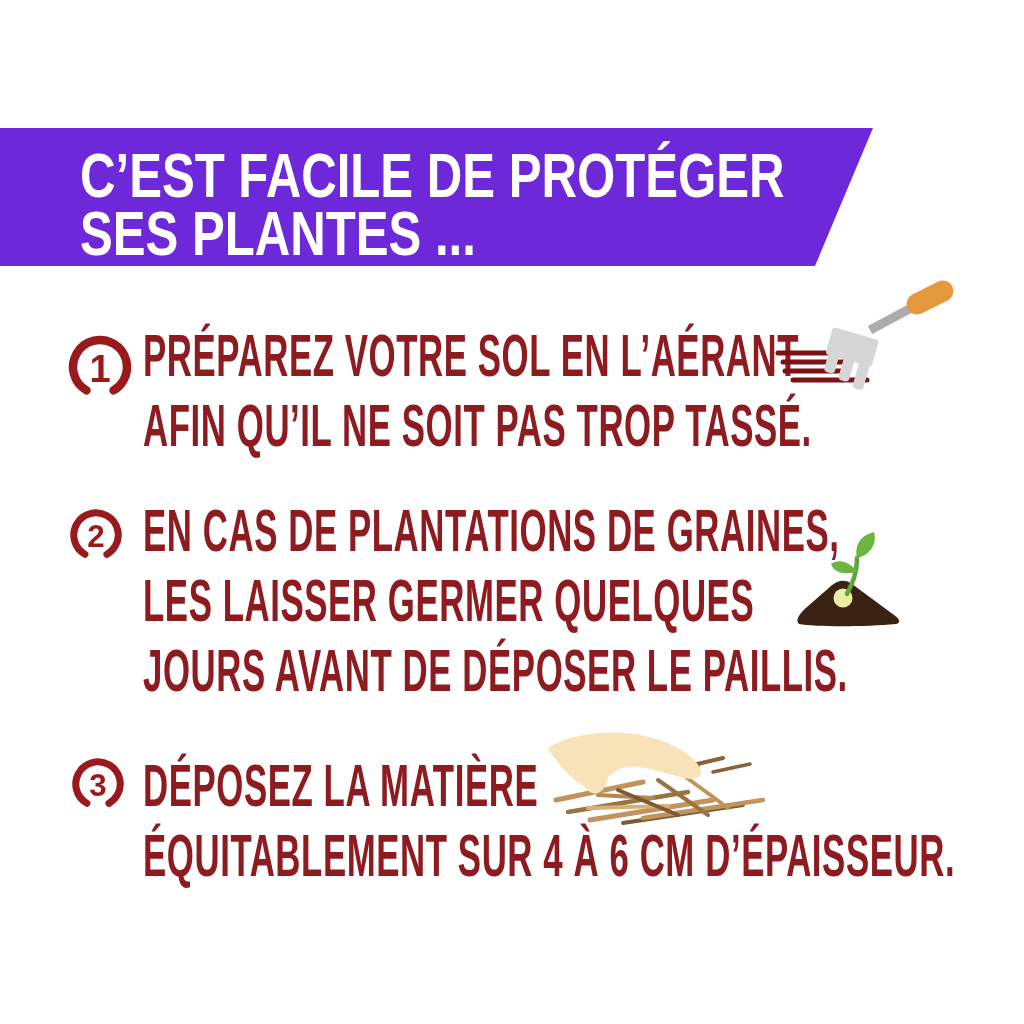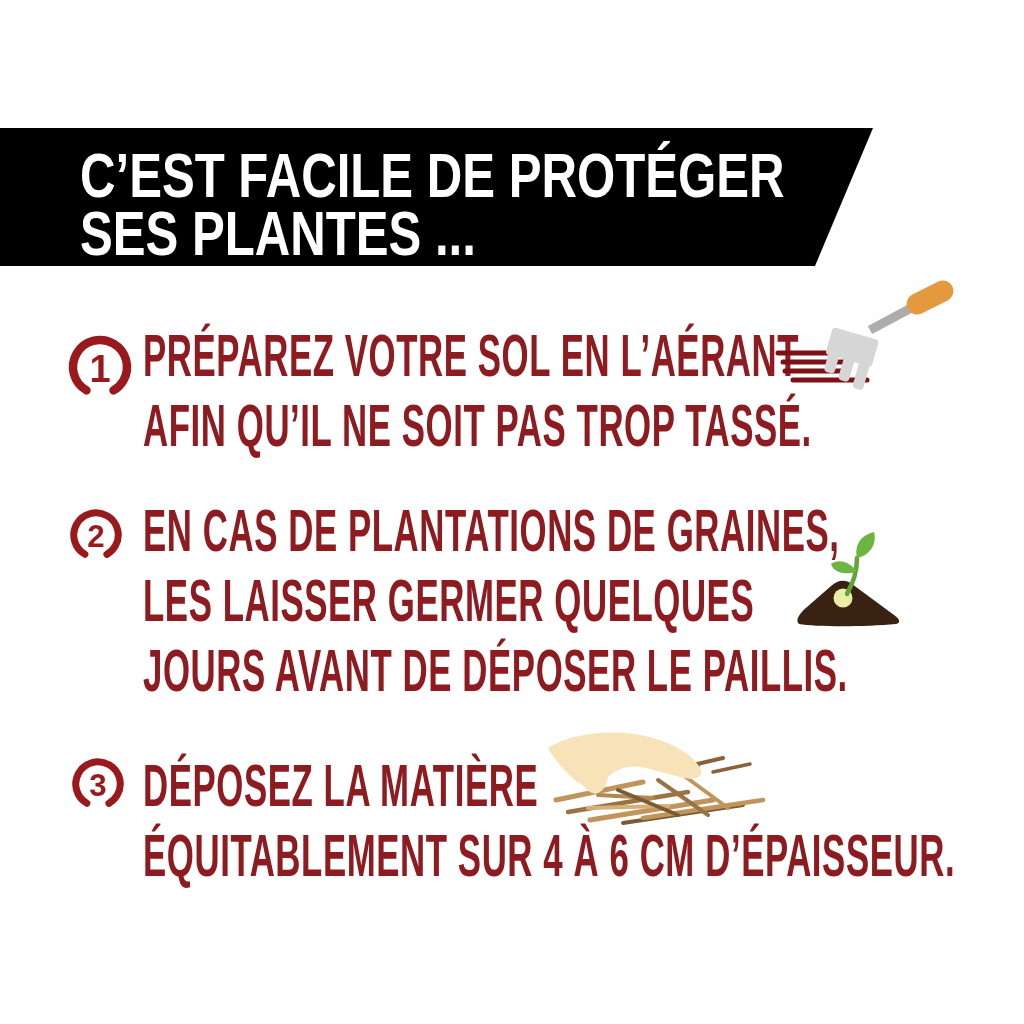--- a/index.html
+++ b/index.html
@@ -3,21 +3,21 @@
 <meta charset="utf-8">
 <style>
   html,body{margin:0;padding:0;background:#ffffff;}
   .canvas{
     position:relative;width:1024px;height:1024px;background:#ffffff;
     overflow:hidden;font-family:"Liberation Sans",sans-serif;
   }
   
   .banner{
     position:absolute;left:0;top:128px;width:873px;height:138px;
-    background:#000000;
+    background:#6d28d9;
     clip-path:polygon(0 0,100% 0,calc(100% - 58px) 100%,0 100%);
   }
   .banner-line{
     position:absolute;left:80px;white-space:nowrap;color:#ffffff;
     font-weight:bold;font-size:63px;line-height:63px;
     transform:scaleX(0.78);transform-origin:left top;
   }
   .banner-line.l1{top:16px}
   .banner-line.l2{top:74px}
   

